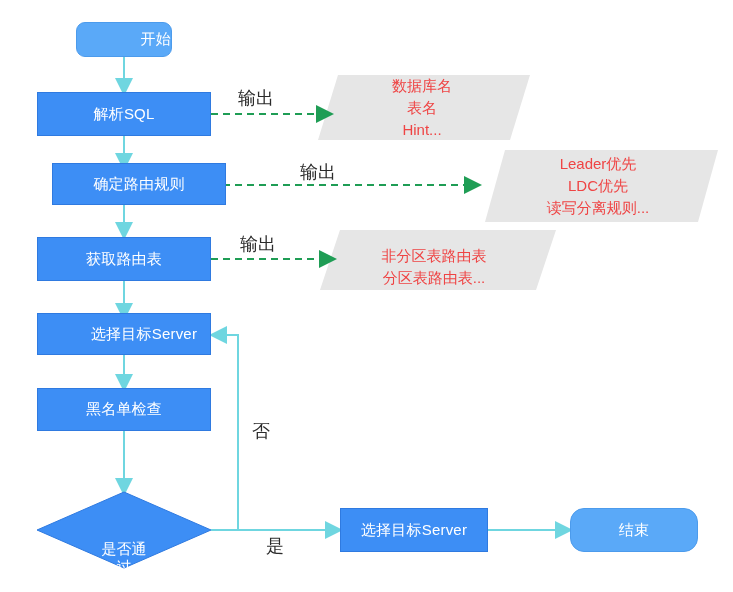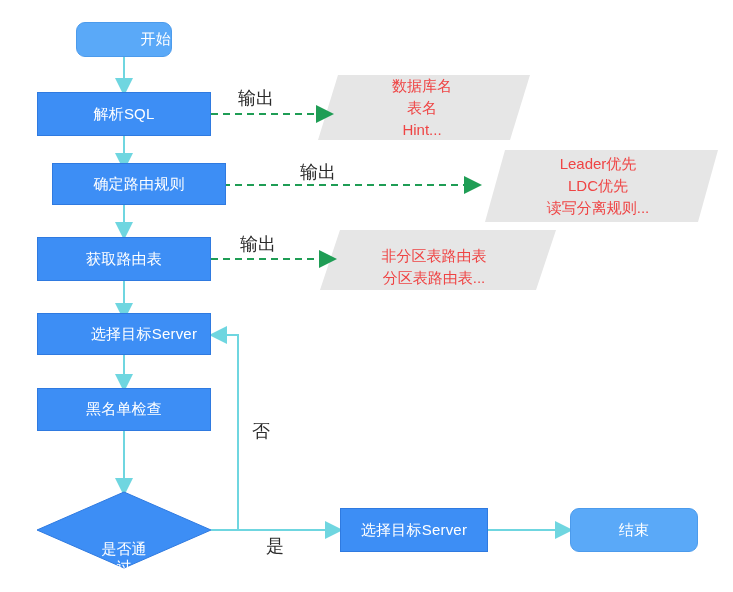--- a/index.html
+++ b/index.html
@@ -142,21 +142,21 @@
 
   <div class="diamond-text" style="left:64px; top:506px; width:120px; height:48px;margin-top:28px;">
     <span>是否通
 过</span>
   </div>
 
   <div class="node rect" style="left:340px; top:508px; width:148px; height:44px;">
     <span>选择目标Server</span>
   </div>
 
-  <div class="node round" style="left:570px; top:508px; width:128px; height:44px;">
+  <div class="node round" style="left:570px; top:508px; width:128px; height:44px;border-radius:14px;">
     <span>结束</span>
   </div>
 
   <div class="note" style="left:322px; top:75px; width:200px; height:66px;">
     <span>数据库名
 表名
 Hint...</span>
   </div>
 
   <div class="note" style="left:490px; top:150px; width:216px; height:72px;">

